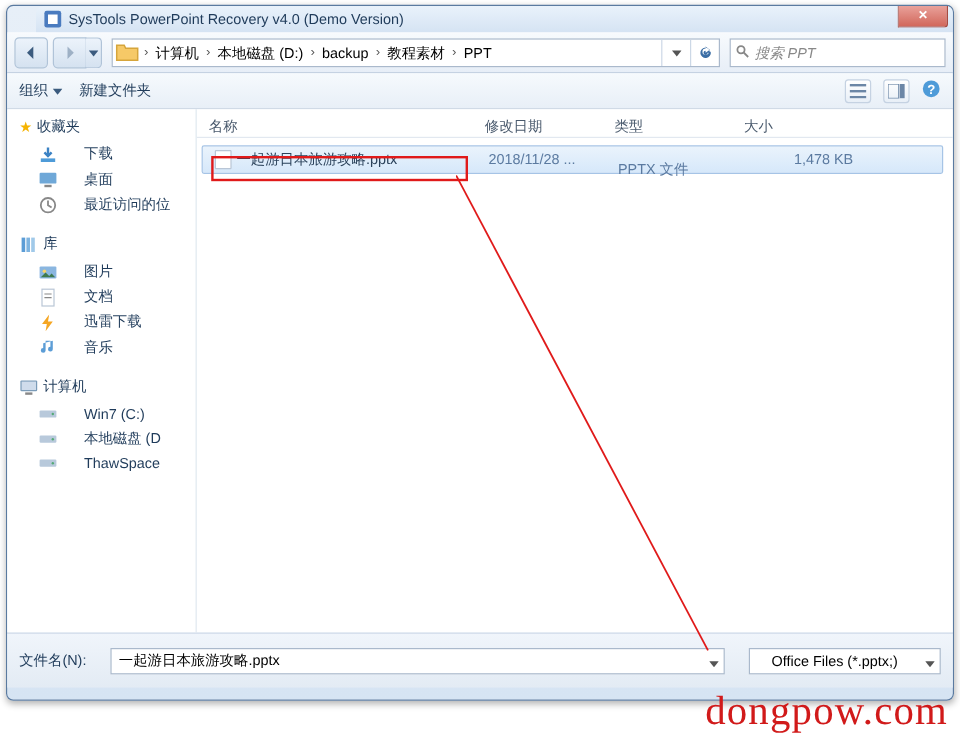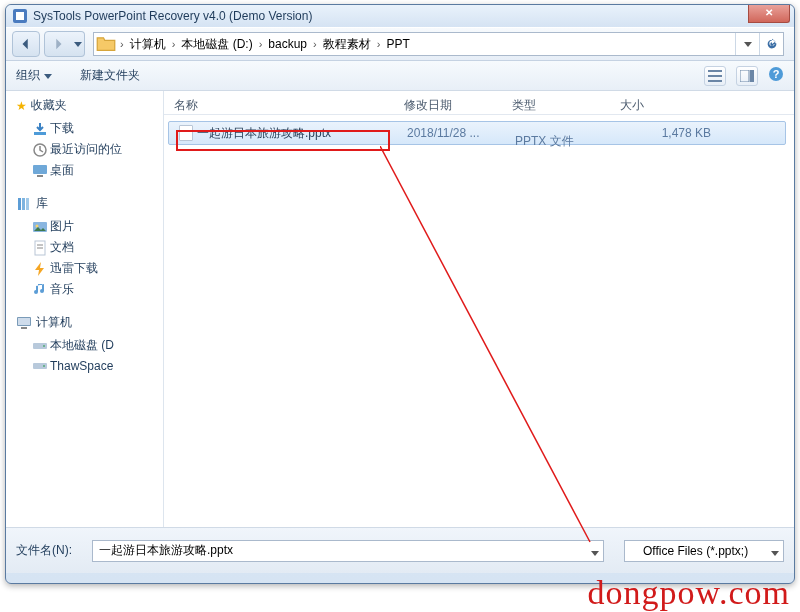--- a/index.html
+++ b/index.html
@@ -1,20 +1,20 @@
 <!DOCTYPE html>
 <html><head>
 <meta charset="utf-8">
 <style>
 * { box-sizing: border-box; margin: 0; padding: 0; }
 body { font-family: "Microsoft YaHei", Tahoma, Arial, sans-serif; font-size: 12px; background: #fff; width: 800px; height: 612px; position: relative; overflow: hidden; }
 
 .window { width: 790px; height: 580px; margin: 4px auto 0; border: 1px solid #5a7aa0; border-radius: 6px; background: linear-gradient(to bottom, #e7eff8 0%, #d6e4f3 100%); box-shadow: 0 2px 6px rgba(0,0,0,0.3); position: relative; }
 
-.titlebar { height: 22px; background: linear-gradient(to bottom, #e9f2fb, #d5e3f3); border-radius: 6px 6px 0 0; padding: 3px 6px; display: flex; align-items: center; }
+.titlebar { height: 22px; background: linear-gradient(to bottom, #e9f2fb, #d5e3f3); border-radius: 6px 6px 0 0; padding: 3px 6px; display: flex; align-items: center; margin-left: 24px; }
 .titlebar .app-icon { width: 16px; height: 16px; margin-right: 5px; }
 .titlebar .title-text { font-size: 12px; color: #1f3b5a; }
 
 .win-buttons { position: absolute; top: 0; right: 4px; display: flex; }
 .win-btn { width: 26px; height: 18px; border: 1px solid #8a9cb0; border-top: none; margin-left: -1px; background: linear-gradient(to bottom, #f0f4fa, #d8e2ee); }
 .win-btn.close { width: 42px; background: linear-gradient(to bottom, #e9a19a, #d1675b); border-color: #a64b41; border-radius: 0 0 3px 0; position: relative; }
 .win-btn.close::after { content:"✕"; color:#fff; font-size:10px; position:absolute; top:2px; left:16px; font-weight:bold; }
 
 .navbar { height: 34px; background: linear-gradient(to bottom, #f7fafd, #e7eef7); border-top:1px solid #fff; border-bottom:1px solid #c5d2e2; display:flex; align-items:center; padding:0 6px; gap:4px; }
 .nav-arrow { width:28px; height:26px; border-radius:4px; background: linear-gradient(to bottom,#ecf3fb,#d5e2f0); border:1px solid #b0c3d8; display:flex; align-items:center; justify-content:center; }
@@ -22,30 +22,30 @@
 .nav-dd { width:14px; height:26px; border:1px solid #b0c3d8; border-left:none; border-radius:0 4px 4px 0; background:linear-gradient(to bottom,#ecf3fb,#d5e2f0); margin-left:-5px; display:flex; align-items:center; justify-content:center; }
 .nav-arrow.fwd { border-radius:4px 0 0 4px; }
 .breadcrumb { flex:1; height:24px; margin:0 4px; border:1px solid #aab9cc; background:#fff; display:flex; align-items:center; overflow:hidden; }
 .breadcrumb .bc-icon { width:20px; height:20px; margin:0 2px; display:flex; align-items:center; justify-content:center; }
 .bc-item { padding:0 4px; color:#000; white-space:nowrap; }
 .bc-sep { color:#555; padding:0 2px; font-size:11px; }
 .bc-refresh { width:24px; height:22px; border-left:1px solid #ccd8e6; display:flex; align-items:center; justify-content:center; }
 .searchbox { width:180px; height:24px; border:1px solid #aab9cc; background:#fff; display:flex; align-items:center; padding:0 4px; color:#888; font-style:italic; }
 .searchbox .sicon { margin-right:4px; }
 
-.toolbar { height:30px; background:linear-gradient(to bottom,#f6fafd,#e8eff7); border-bottom:1px solid #d0dae6; display:flex; padding:0 10px; gap:28px; }
+.toolbar { height:30px; background:linear-gradient(to bottom,#f6fafd,#e8eff7); border-bottom:1px solid #d0dae6; display:flex; padding:0 10px; gap:14px; }
 .toolbar .tbitem { color:#1f3b5a; display:flex; align-items:center; gap:4px; }
 .toolbar-right { margin-left:auto; display:flex; gap:10px; align-items:center; }
 .tbtn-icon { width:22px; height:20px; border:1px solid #c5d2e2; border-radius:3px; background:linear-gradient(to bottom,#fff,#e8eff7); display:flex; align-items:center; justify-content:center; }
 
 .body-area { display:flex; height:436px; }
 .sidebar { width:158px; background:#fff; border-right:1px solid #dde5ee; padding:6px 4px 6px 10px; overflow:hidden; }
 .sidebar .grp { margin-bottom:14px; }
 .sidebar .grp-header { display:flex; align-items:center; gap:4px; color:#1f3b5a; font-weight:normal; margin-bottom:4px; }
-.sidebar .item { display:flex; align-items:center; gap:2px; padding:2px 0 2px 16px; color:#1f3b5a; white-space:nowrap; }
+.sidebar .item { display:flex; align-items:center; gap:22px; padding:2px 0 2px 16px; color:#1f3b5a; white-space:nowrap; }
 .star{color:#f5b301;}
 .sb-icon { width:16px; height:16px; display:inline-flex; align-items:center; justify-content:center; }
 
 .filelist { flex:1; background:#fff; position:relative; }
 .columns { height:24px; border-bottom:1px solid #e2e8f0; display:flex; align-items:flex-end; color:#4a5a6d; padding-left:10px; }
 .columns .col { border-right:1px solid transparent; }
 .col-name{width:230px;} .col-date{width:108px;} .col-type{width:108px;} .col-size{width:100px;}
 .row { height:24px; display:flex; align-items:center; padding-left:10px; background: linear-gradient(to bottom,#eaf3fc,#d6e8fa); border:1px solid #a6c4e6; border-radius:2px; margin:6px 8px 0 4px; }
 .row .cell { color:#2b425b; }
 .row .cell.name { width:228px; display:flex; align-items:center; gap:4px; }
@@ -123,20 +123,29 @@
           <svg class="caret" viewBox="0 0 8 8">
             <path d="M0 2 L8 2 L4 7 Z" fill="#555"></path>
           </svg>
         </span>
       <span class="bc-refresh">
         <svg viewBox="0 0 16 16" width="14" height="14">
             <path d="M8 3a5 5 0 1 0 4.9 4H11a3 3 0 1 1-3-3V2l4 3-4 3V6a2 2 0 1 0 2 2h2A5 5 0 0 0 8 3z" fill="#3b6ea5"></path>
           </svg>
       </span>
     </div>
+    <div class="searchbox">
+      <span class="sicon">
+        <svg width="12" height="12" viewBox="0 0 16 16">
+            <circle cx="6" cy="6" r="4" fill="none" stroke="#888" stroke-width="2"></circle>
+            <line x1="9" y1="9" x2="14" y2="14" stroke="#888" stroke-width="2"></line>
+          </svg>
+      </span>
+      <span>搜索 PPT</span>
+    </div>
   </div>
 
   <div class="toolbar">
     <div class="tbitem">
       <span>组织</span>
       <svg class="caret" viewBox="0 0 8 8">
           <path d="M0 2 L8 2 L4 7 Z" fill="#3b5b7e"></path>
         </svg>
     </div>
     <div class="tbitem">
@@ -177,34 +186,34 @@
               <svg viewBox="0 0 16 16">
                 <rect x="2" y="11" width="12" height="3" fill="#4e9bd8"></rect>
                 <path d="M8 2v7M5 6l3 3 3-3" stroke="#3b82c4" stroke-width="2" fill="none"></path>
               </svg>
             </span>
             <span>下载</span>
           </div>
         <div class="item">
             <span class="sb-icon">
               <svg viewBox="0 0 16 16">
+                <rect x="1" y="2" width="14" height="9" fill="#6fa8d8" rx="1"></rect>
+                <rect x="5" y="12" width="6" height="2" fill="#888"></rect>
+              </svg>
+            </span>
+            <span>桌面</span>
+          </div>
+        <div class="item">
+            <span class="sb-icon">
+              <svg viewBox="0 0 16 16">
                 <circle cx="8" cy="8" r="6" fill="none" stroke="#888" stroke-width="1.5"></circle>
                 <path d="M8 4v4l3 2" stroke="#888" stroke-width="1.5" fill="none"></path>
               </svg>
             </span>
             <span>最近访问的位</span>
-          </div>
-        <div class="item">
-            <span class="sb-icon">
-              <svg viewBox="0 0 16 16">
-                <rect x="1" y="2" width="14" height="9" fill="#6fa8d8" rx="1"></rect>
-                <rect x="5" y="12" width="6" height="2" fill="#888"></rect>
-              </svg>
-            </span>
-            <span>桌面</span>
           </div>
       </div>
       <div class="grp">
         <div class="grp-header">
           <span class="sb-icon">
               <svg viewBox="0 0 16 16">
                 <rect x="2" y="2" width="3" height="12" fill="#5c9dd6"></rect>
                 <rect x="6" y="2" width="3" height="12" fill="#7eb4e0"></rect>
                 <rect x="10" y="2" width="3" height="12" fill="#a0c9e9"></rect>
               </svg>
@@ -252,20 +261,29 @@
         <div class="grp-header">
           <span class="sb-icon">
               <svg viewBox="0 0 16 16">
                 <rect x="1" y="2" width="14" height="9" fill="#7a9bb8" rx="1"></rect>
                 <rect x="2" y="3" width="12" height="7" fill="#cfdceb"></rect>
                 <rect x="5" y="12" width="6" height="2" fill="#888"></rect>
               </svg>
             </span>
           <span>计算机</span>
         </div>
+        <div class="item">
+            <span class="sb-icon">
+              <svg viewBox="0 0 16 16">
+                <rect x="1" y="5" width="14" height="6" fill="#b8c9db" rx="1"></rect>
+                <circle cx="12" cy="8" r="1" fill="#5a7"></circle>
+              </svg>
+            </span>
+            <span>Win7 (C:)</span>
+          </div>
         <div class="item">
             <span class="sb-icon">
               <svg viewBox="0 0 16 16">
                 <rect x="1" y="5" width="14" height="6" fill="#b8c9db" rx="1"></rect>
                 <circle cx="12" cy="8" r="1" fill="#5a7"></circle>
               </svg>
             </span>
             <span>本地磁盘 (D</span>
           </div>
         <div class="item">

